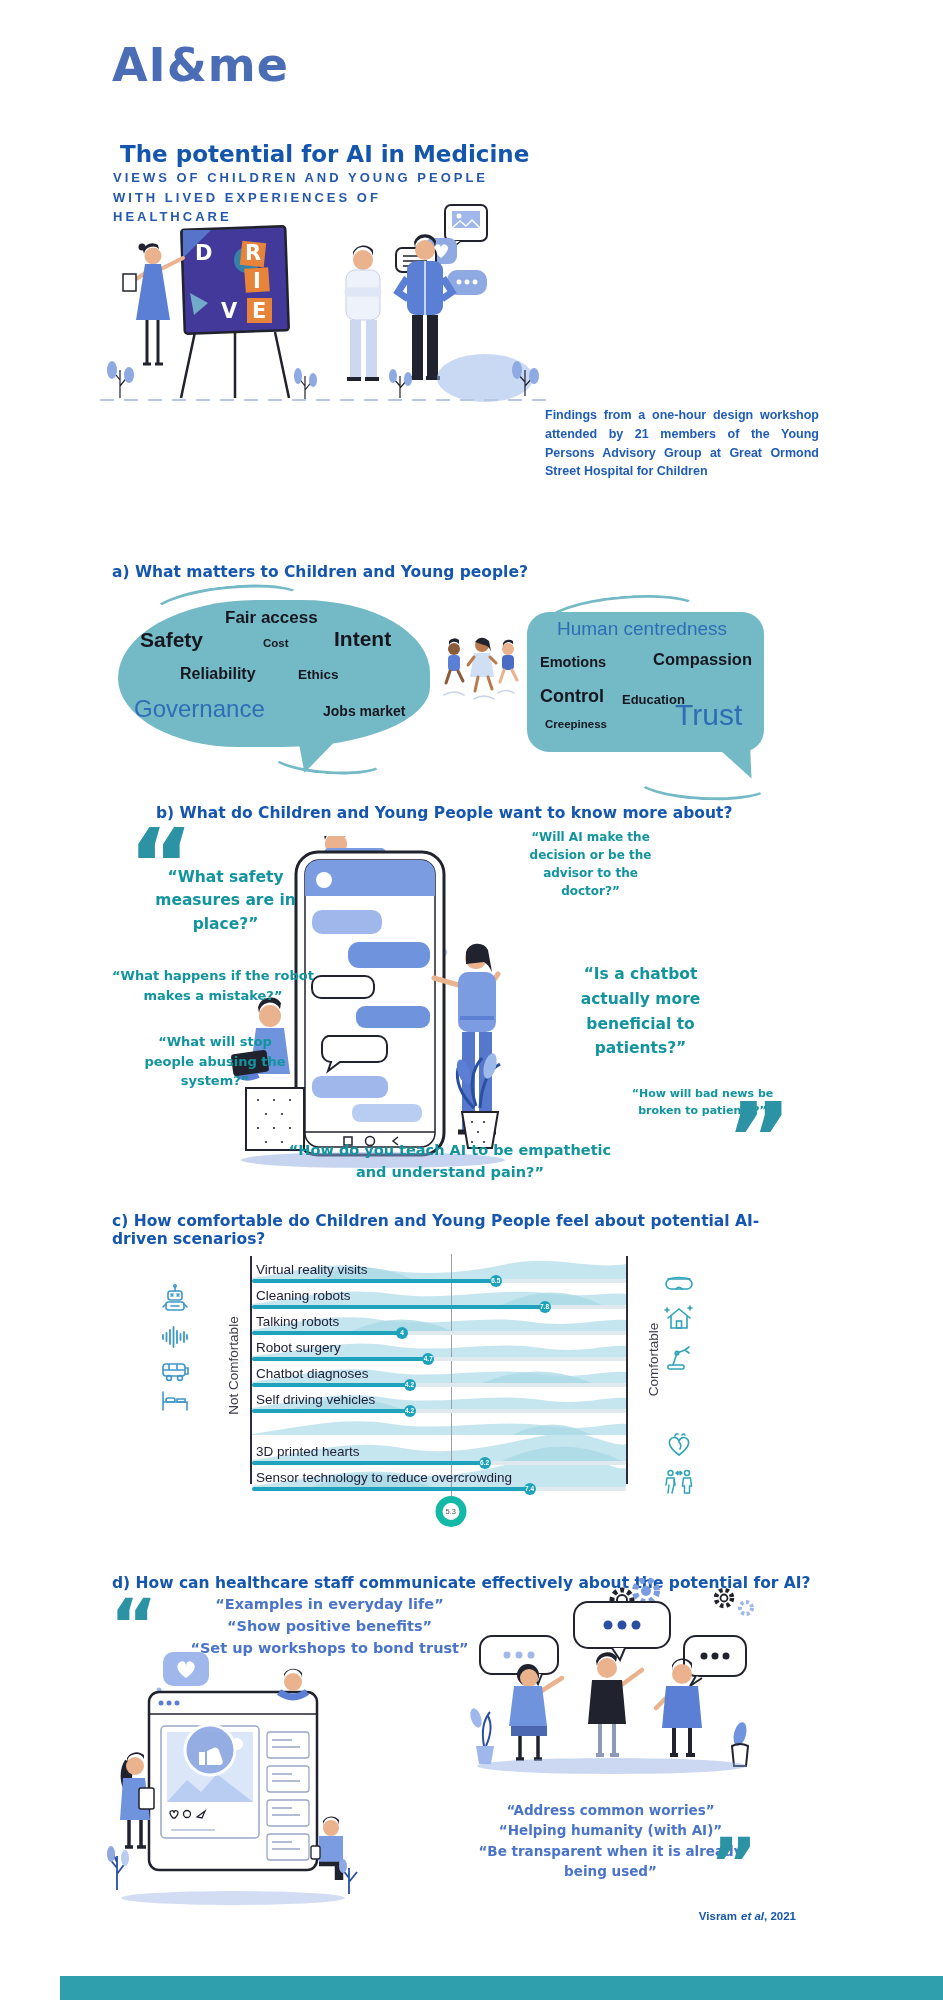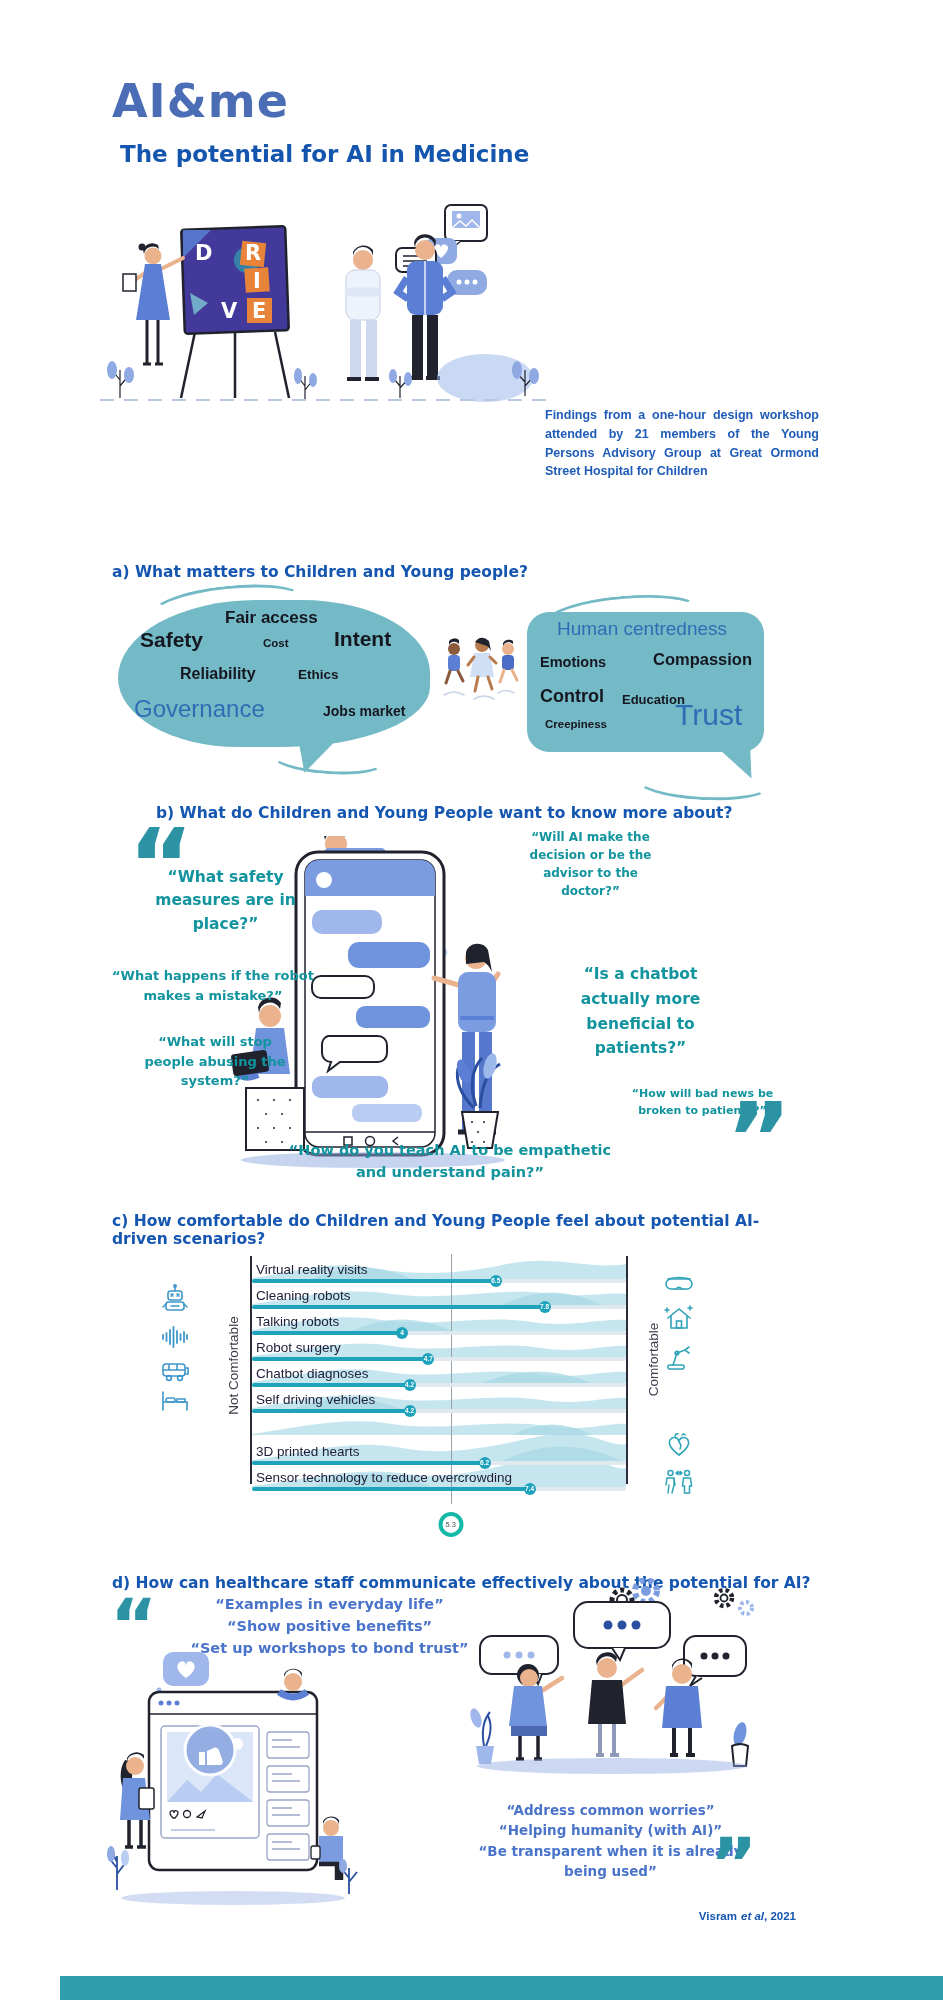--- a/index.html
+++ b/index.html
@@ -2,21 +2,21 @@
 <html><head>
 <meta charset="utf-8">
 <style>
   html,body{margin:0;padding:0;background:#fff;}
   .page{position:relative;width:943px;height:2000px;background:#fff;overflow:hidden;
         font-family:"Liberation Sans",sans-serif;}
   .abs{position:absolute;}
 
   
   .logo{left:112px;top:38px;font-family:"DejaVu Sans",sans-serif;font-weight:800;
-        font-size:46px;color:#4b6db6;letter-spacing:1px;margin-top:36px;}
+        font-size:46px;color:#4b6db6;letter-spacing:1px;}
   .title{left:112px;top:133px;font-family:"DejaVu Sans",sans-serif;font-weight:bold;
          font-size:23px;color:#1456ad;margin:8px;}
   .subtitle{left:113px;top:168px;width:392px;font-weight:bold;font-size:13px;
             letter-spacing:3px;line-height:1.5;color:#2558ad;}
   .intro{left:545px;top:406px;width:274px;font-weight:bold;font-size:12.5px;line-height:1.5;
          color:#1f5cb8;text-align:justify;margin:0;}
 
   
   .sec-h{font-family:"DejaVu Sans",sans-serif;font-weight:bold;font-size:15.5px;
          color:#1556b0;line-height:1.15;}
@@ -58,38 +58,39 @@
   .chart-row{position:absolute;left:0;width:374px;height:26px;}
   .row-label{position:absolute;left:4px;top:0;font-size:13.5px;color:#20203a;z-index:3;
              white-space:nowrap;}
   .row-track{position:absolute;left:0;top:17px;width:374px;height:4px;background:#dfe9ee;
              border-radius:2px;z-index:2;}
   .row-bar{position:absolute;left:0;top:0;height:4px;background:#1fa3bc;border-radius:2px;}
   .row-dot{position:absolute;right:-6px;top:-4px;width:12px;height:12px;border-radius:50%;
            background:#1fa3bc;color:#fff;font-size:6.5px;font-weight:bold;line-height:12px;
            text-align:center;}
   .mean-line{position:absolute;top:-8px;width:1px;height:250px;background:#9aa0a8;z-index:1;}
-  .mean-dot{position:absolute;top:250px;width:17px;height:17px;border-radius:50%;
-            background:#fff;border:4px solid #14b8a6;color:#555;font-size:7.5px;
+  .mean-dot{position:absolute;top:234px;width:17px;height:17px;border-radius:50%;
+            background:#fff;border:7px solid #14b8a6;color:#555;font-size:7.5px;
             line-height:17px;text-align:center;transform:translateX(-50%);z-index:4;}
   .chart-icon{position:absolute;width:30px;height:30px;}
 
   
   .citation{left:588px;top:1910px;width:208px;text-align:right;font-weight:bold;
             font-size:11.5px;color:#1556b0;}
   .citation .sp{margin-right:4px;}
   .footer-bar{left:60px;top:1976px;width:883px;height:24px;background:#2f9fae;}
 </style>
 </head>
 <body>
 
 <div class="page">
 
   <div class="abs logo">AI&amp;me</div>
   <h1 class="abs title">The potential for AI in Medicine</h1>
+  <div class="abs subtitle">VIEWS OF CHILDREN AND YOUNG PEOPLE WITH LIVED EXPERIENCES OF HEALTHCARE</div>
 
   <svg class="abs" style="left:95px;top:198px" width="470" height="235" viewBox="0 0 470 235">
 
     <g>
       <rect x="350" y="7" width="42" height="36" rx="6" fill="#fff" stroke="#20222e" stroke-width="2"></rect>
       <rect x="357" y="13" width="28" height="17" fill="#9fb7ea"></rect>
       <circle cx="364" cy="18" r="2.5" fill="#fff"></circle>
       <path d="M357,30 l8,-7 6,5 6,-6 8,8" stroke="#fff" stroke-width="1.5" fill="none"></path>
       <path d="M360,43 l-4,8 10,-8" fill="#fff" stroke="#20222e" stroke-width="1.5"></path>
       <rect x="330" y="40" width="32" height="26" rx="8" fill="#8fa9e2"></rect>

